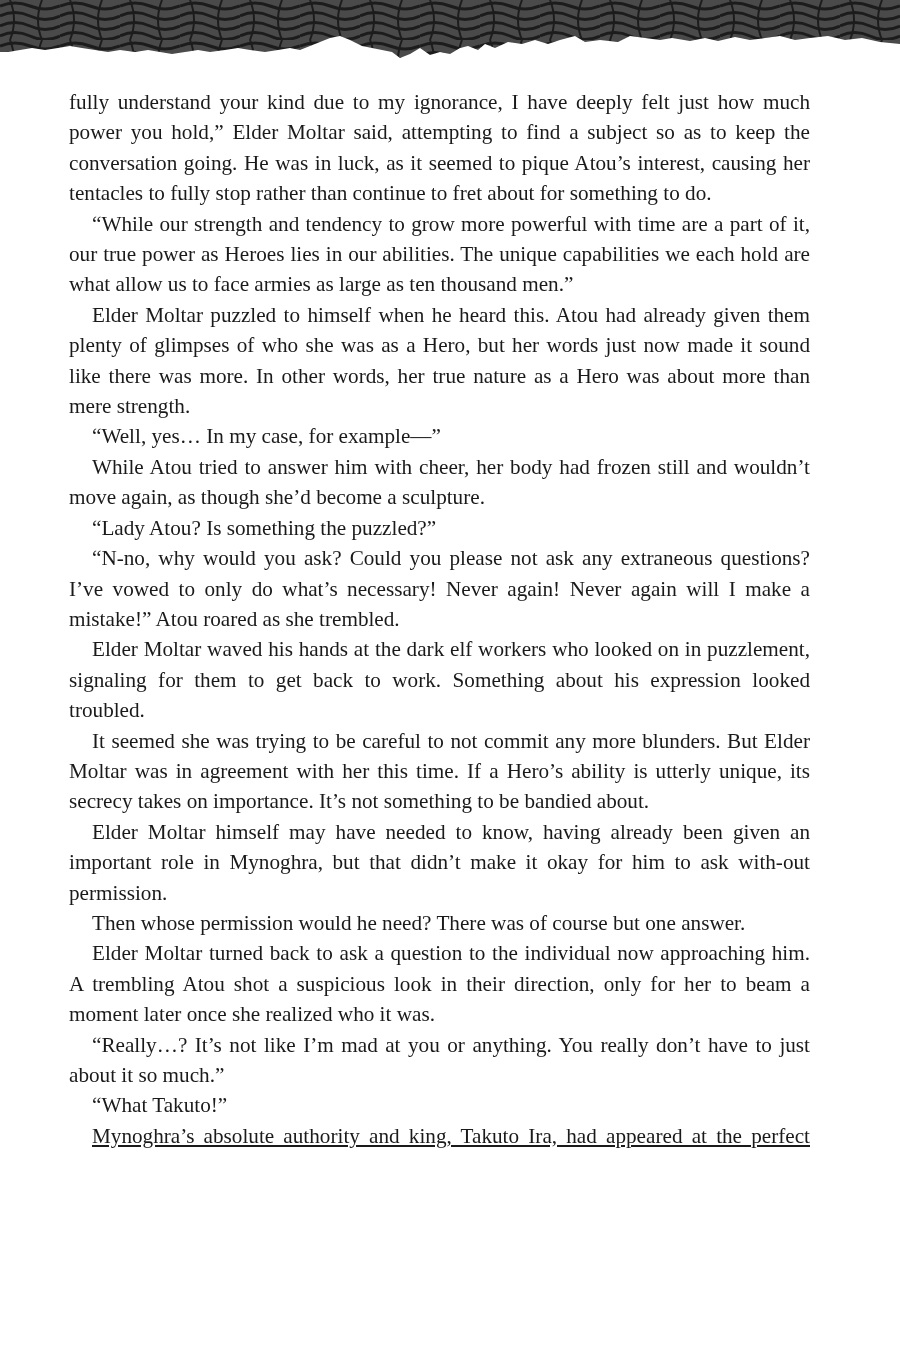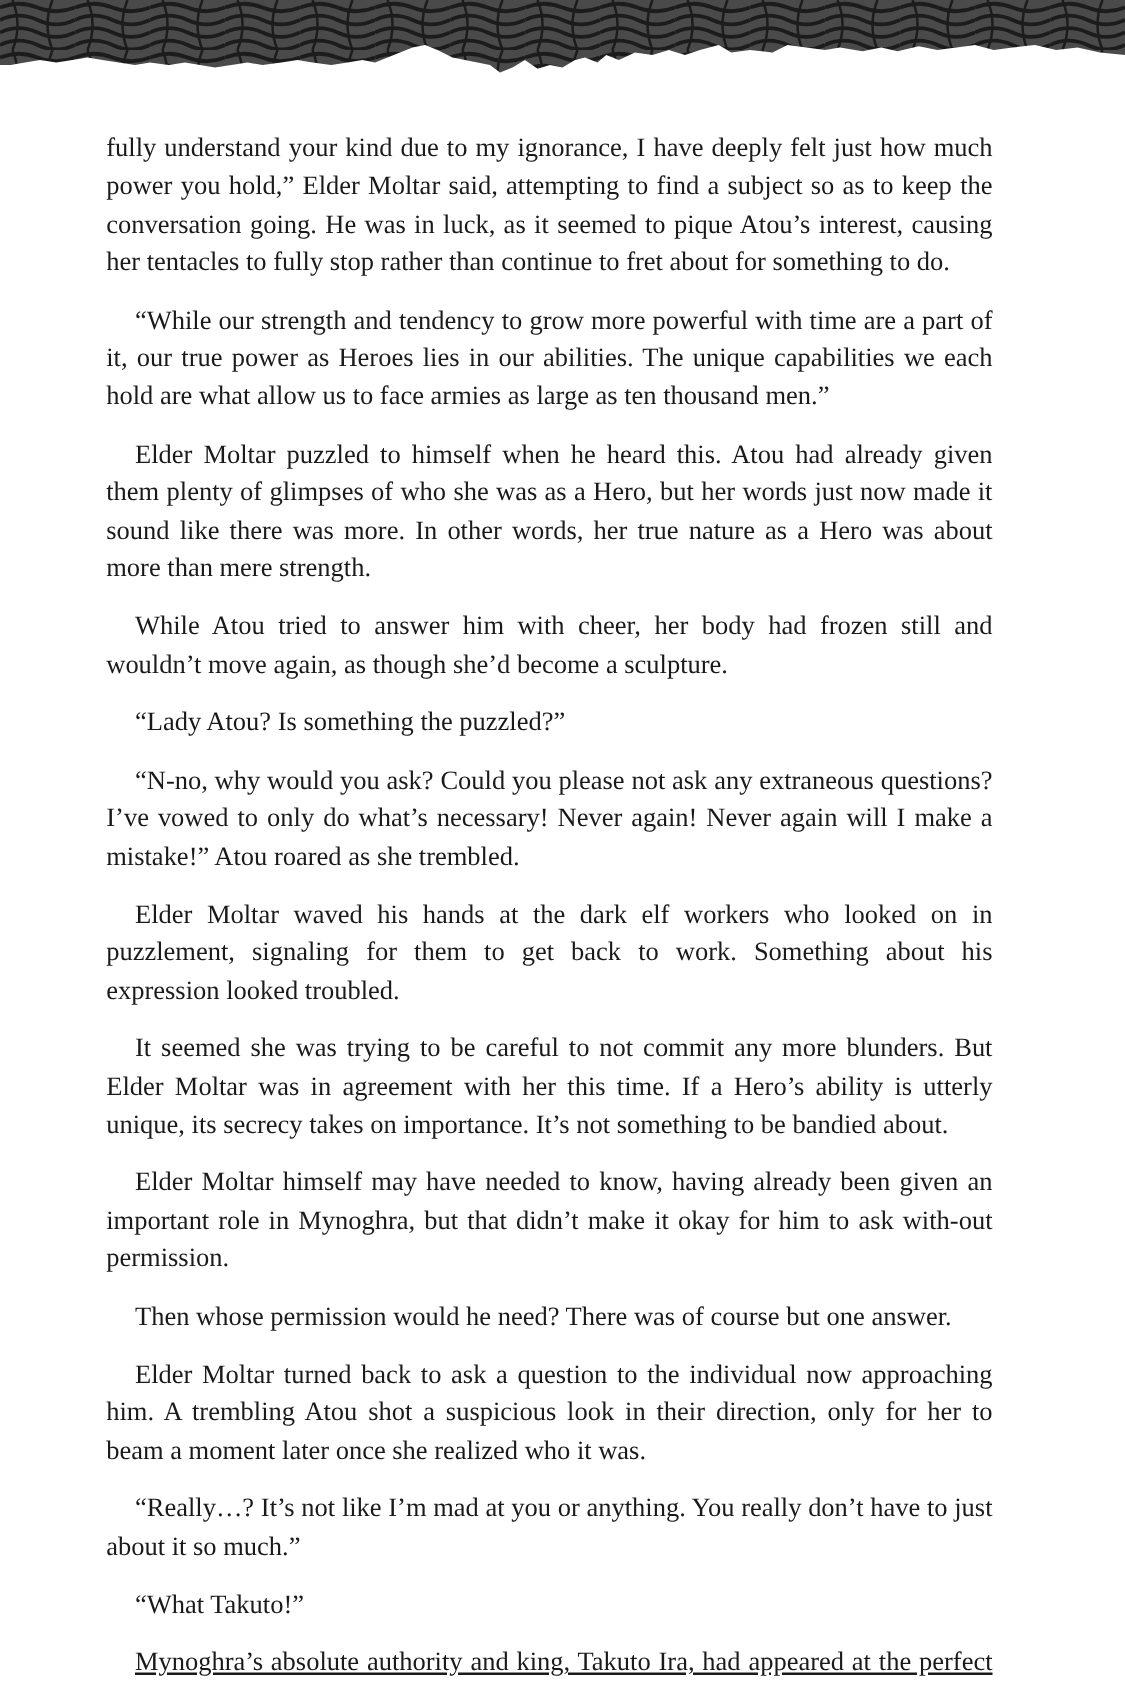--- a/index.html
+++ b/index.html
@@ -25,21 +25,21 @@
       top: 87px;
       width: 741px;
       font-family: "Liberation Serif", "DejaVu Serif", serif;
       font-size: 21.2px;
       line-height: 30.4px;
       color: #1a1a1a;
       text-align: justify;
       hyphens: manual;
     }
     .page-text p {
-      margin: 16px;
+      margin: 0;
       text-indent: 23px;
     }
     .page-text p.cont {
       text-indent: 0;
     }
     .page-text p.last {
       text-align-last: justify;
       text-decoration: underline;
     }
   </style>
@@ -58,20 +58,21 @@
       <path d="M42 0 Q34 20 42 40" stroke="#1c1c1c" stroke-width="2" fill="none"></path>
     </pattern>
   </defs>
   <path fill="url(#fp)" d="M0 0 H900 V44 L880 42 L862 38 L845 40 L828 36 L810 38 L795 40 L780 36 L765 38 L750 40 L735 37 L718 41 L705 38 L690 41 L672 38 L660 40 L645 38 L630 36 L618 42 L600 40 L585 42 L575 36 L560 40 L548 44 L535 40 L522 44 L508 42 L495 48 L485 44 L478 50 L468 46 L460 48 L450 54 L440 52 L430 55 L420 48 L410 54 L400 58 L392 52 L382 50 L372 48 L362 46 L350 40 L340 36 L330 38 L320 42 L310 46 L300 50 L290 48 L278 50 L265 52 L250 50 L238 48 L225 50 L210 52 L198 50 L185 52 L172 54 L160 52 L148 50 L135 52 L120 50 L108 52 L95 50 L82 48 L70 46 L58 48 L45 50 L32 48 L20 50 L8 52 L0 52 Z"></path>
 </svg>
 
 <div class="page-text">
   <p class="cont">fully understand your kind due to my ignorance, I have deeply felt just how much power you hold,” Elder Moltar said, attempting to find a subject so as to keep the conversation going. He was in luck, as it seemed to pique Atou’s interest, causing her tentacles to fully stop rather than continue to fret about for something to do.</p>
   <p>“While our strength and tendency to grow more powerful with time are a part of it, our true power as Heroes lies in our abilities. The unique capabilities we each hold are what allow us to face armies as large as ten thousand men.”</p>
   <p>Elder Moltar puzzled to himself when he heard this. Atou had already given them plenty of glimpses of who she was as a Hero, but her words just now made it sound like there was more. In other words, her true nature as a Hero was about more than mere strength.</p>
+  <p>“Well, yes… In my case, for example—”</p>
   <p>While Atou tried to answer him with cheer, her body had frozen still and wouldn’t move again, as though she’d become a sculpture.</p>
   <p>“Lady Atou? Is something the puzzled?”</p>
   <p>“N-no, why would you ask? Could you please not ask any extraneous questions? I’ve vowed to only do what’s necessary! Never again! Never again will I make a mistake!” Atou roared as she trembled.</p>
   <p>Elder Moltar waved his hands at the dark elf workers who looked on in puzzlement, signaling for them to get back to work. Something about his expression looked troubled.</p>
   <p>It seemed she was trying to be careful to not commit any more blunders. But Elder Moltar was in agreement with her this time. If a Hero’s ability is utterly unique, its secrecy takes on importance. It’s not something to be bandied about.</p>
   <p>Elder Moltar himself may have needed to know, having already been given an important role in Mynoghra, but that didn’t make it okay for him to ask with-out permission.</p>
   <p>Then whose permission would he need? There was of course but one answer.</p>
   <p>Elder Moltar turned back to ask a question to the individual now approaching him. A trembling Atou shot a suspicious look in their direction, only for her to beam a moment later once she realized who it was.</p>
   <p>“Really…? It’s not like I’m mad at you or anything. You really don’t have to just about it so much.”</p>
   <p>“What Takuto!”</p>

